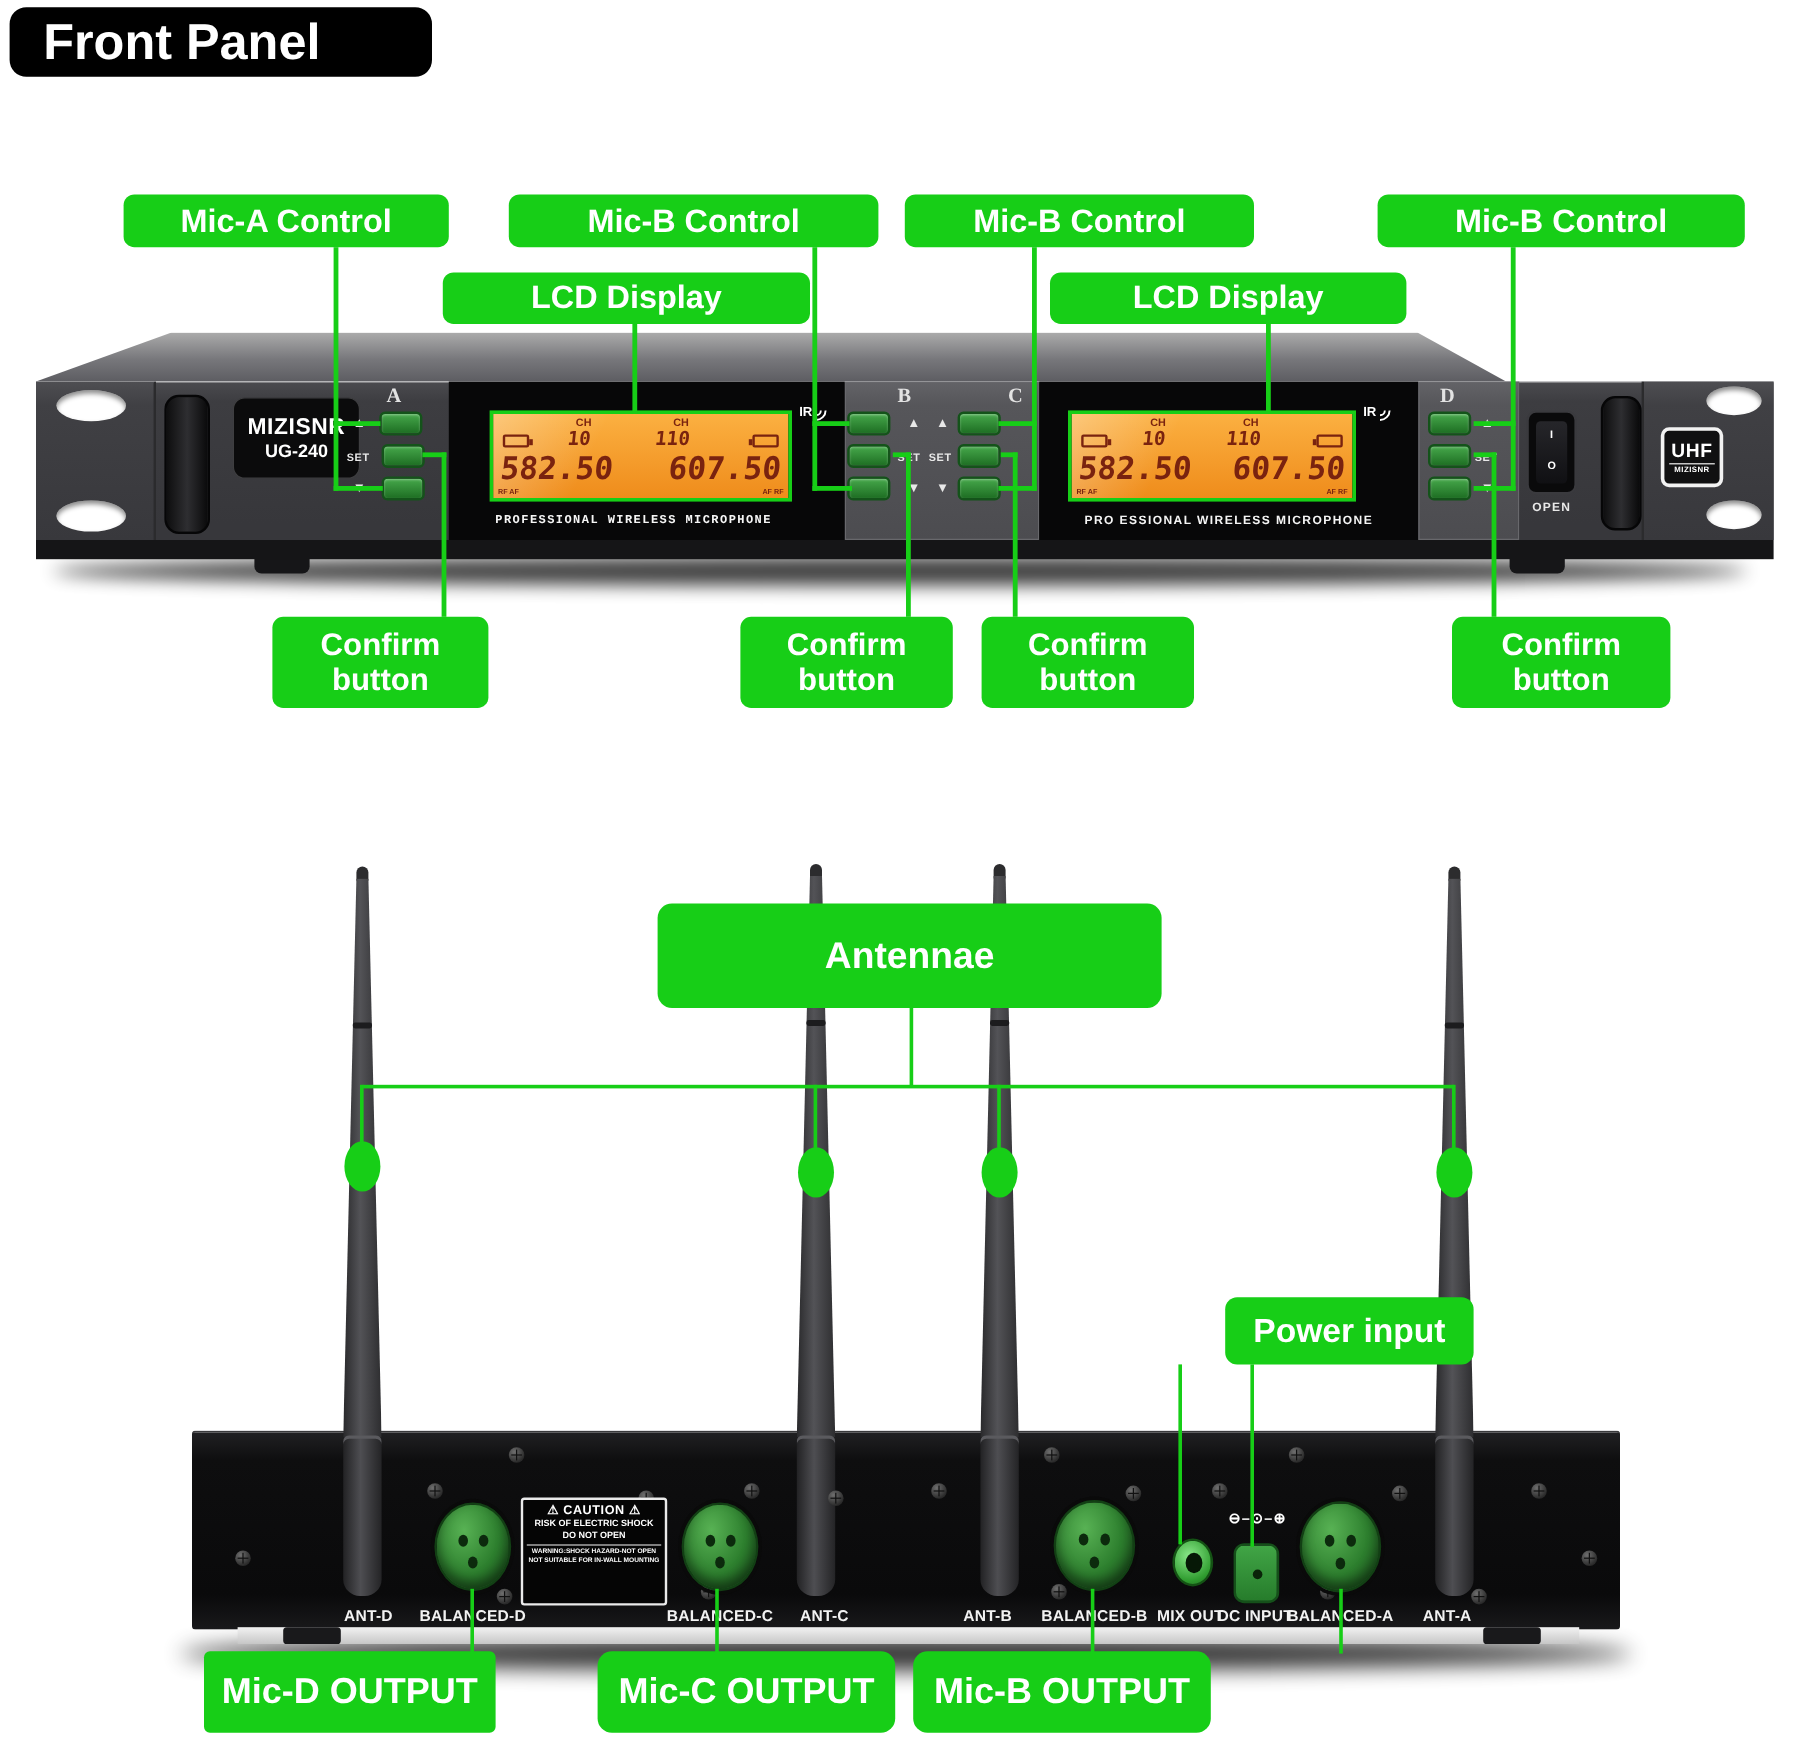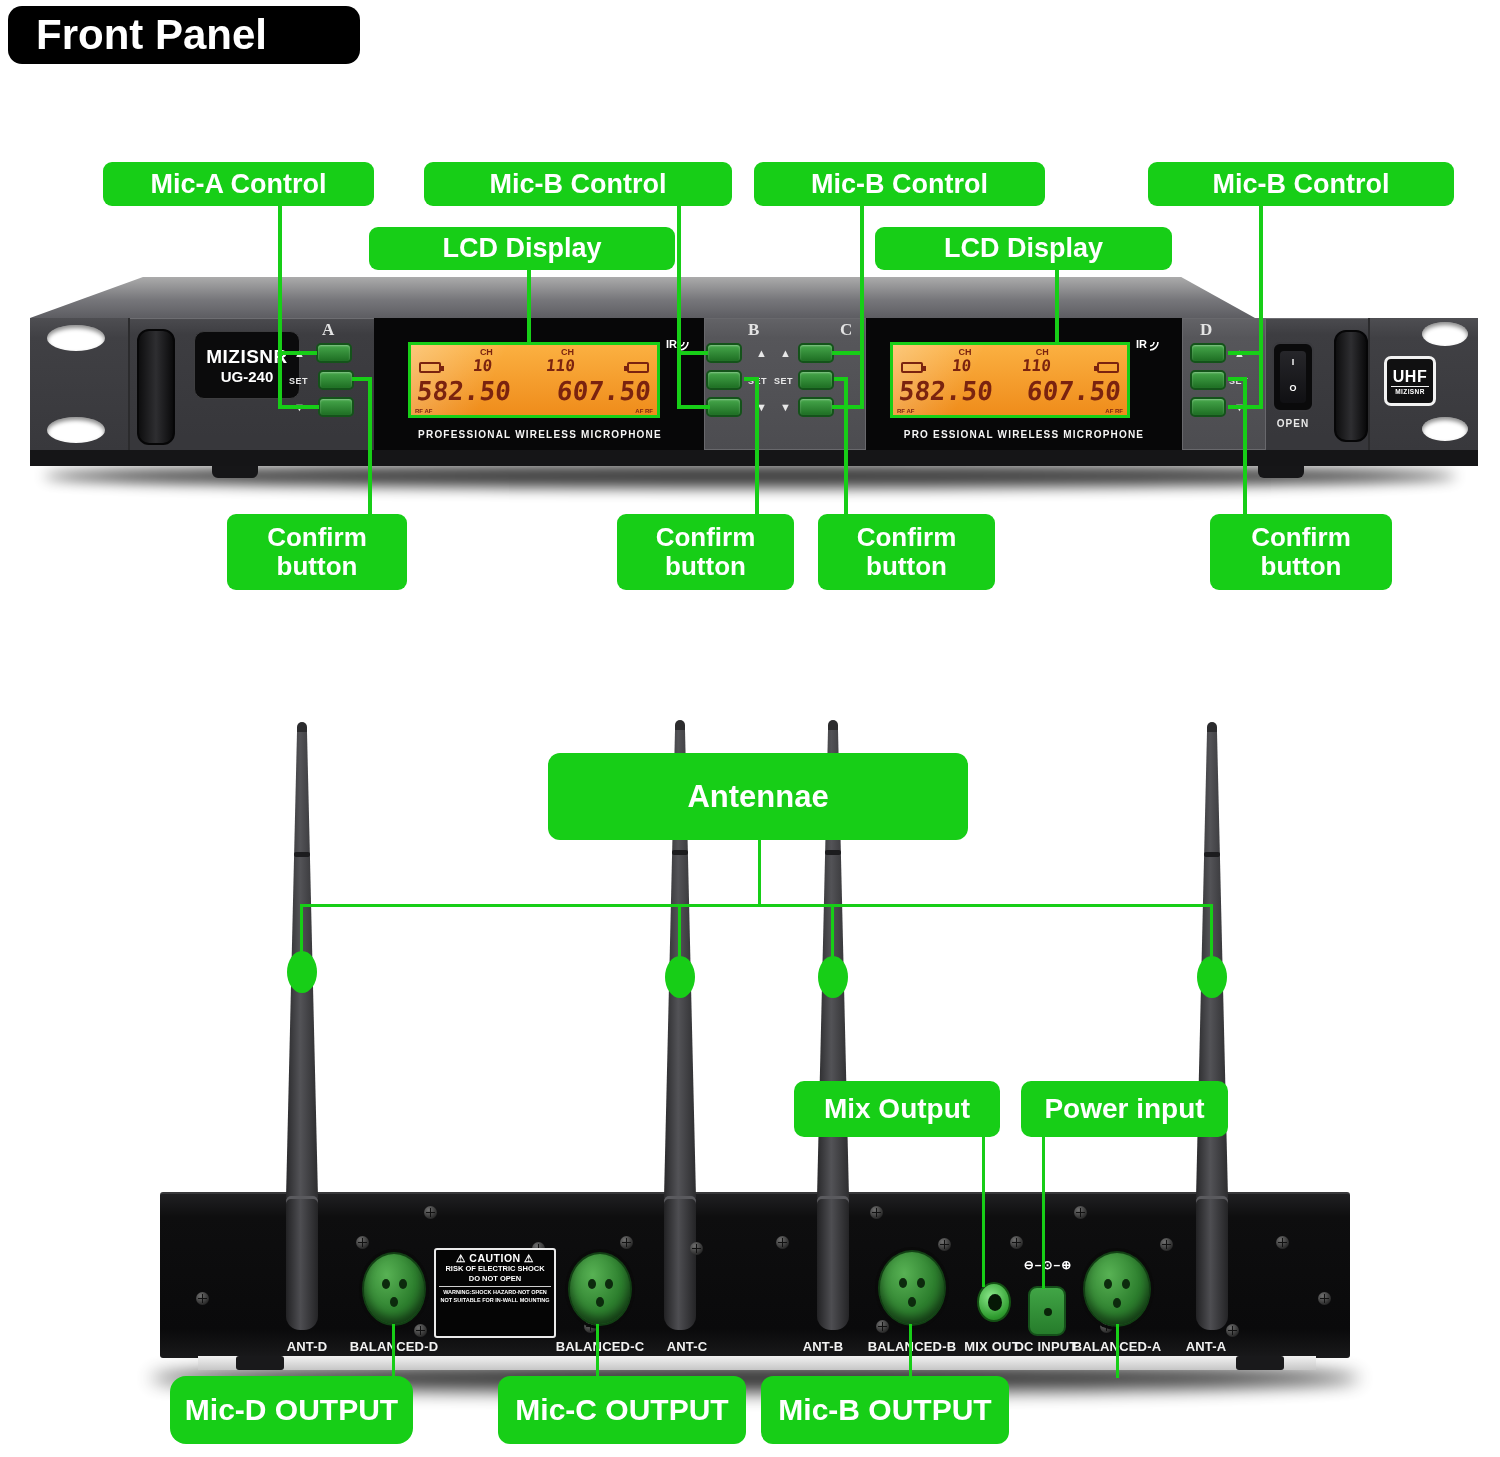--- a/index.html
+++ b/index.html
@@ -236,21 +236,21 @@
     <span class="corner" style="left:4px;">RF AF</span>
     <span class="corner" style="right:4px;">AF RF</span>
   </div>
   <div class="ir" style="left:666px;top:338px;">
     <span>IR</span>
     <svg width="14" height="14" viewBox="0 0 14 14">
       <path d="M3 12 A8 8 0 0 0 11 4" stroke="#fff" stroke-width="1.6" fill="none"></path>
       <path d="M3 8 A4 4 0 0 0 7 4" stroke="#fff" stroke-width="1.6" fill="none"></path>
     </svg>
   </div>
-  <div class="tagline" style="left:380px;width:320px;top:429px;">PROFESSIONAL WIRELESS MICROPHONE</div>
+  <div class="tagline" style="left:368px;width:320px;top:429px;font-family:Liberation Mono, monospace;">PROFESSIONAL WIRELESS MICROPHONE</div>
 
   <div class="panel" style="left:704px;width:162px;"></div>
   <span class="ch-letter" style="left:748px;top:320px;">B</span>
   <span class="ch-letter" style="left:840px;top:320px;">C</span>
   <div class="gbtn" style="left:706px;top:343px;"></div>
   <div class="gbtn" style="left:706px;top:370px;"></div>
   <div class="gbtn" style="left:706px;top:397px;"></div>
   <span class="tinylab arrow" style="left:756px;top:347px;">▲</span>
   <span class="tinylab arrow" style="left:780px;top:347px;">▲</span>
   <span class="tinylab setlab" style="left:748px;top:376px;">SET</span>
@@ -335,23 +335,20 @@
   <div class="hline" style="left:302px;top:904px;width:910px;height:3px;"></div>
   <div class="vline" style="left:300px;top:904px;height:54px;width:3px;"></div>
   <div class="vline" style="left:678px;top:904px;height:58px;width:3px;"></div>
   <div class="vline" style="left:831px;top:904px;height:58px;width:3px;"></div>
   <div class="vline" style="left:1210px;top:904px;height:58px;width:3px;"></div>
   <div class="gdot" style="left:287px;top:951px;"></div>
   <div class="gdot" style="left:665px;top:956px;"></div>
   <div class="gdot" style="left:818px;top:956px;"></div>
   <div class="gdot" style="left:1197px;top:956px;"></div>
 
-  <div class="glabel" style="left:794px;top:1081px;width:206px;height:56px;font-size:28px;border-radius:10px;">
-      <span>Mix Output</span>
-    </div>
   <div class="glabel" style="left:1021px;top:1081px;width:207px;height:56px;font-size:28px;border-radius:10px;">
       <span>Power input</span>
     </div>
   <div class="vline" style="left:982px;top:1137px;height:150px;width:3px;"></div>
   <div class="vline" style="left:1042px;top:1137px;height:152px;width:3px;"></div>
 
   <div class="rear-shadow"></div>
   <div class="chassis"></div>
   <div class="rear-base"></div>
   <div class="rear-foot" style="left:236px;"></div>
@@ -428,21 +425,21 @@
   <div class="portlab" style="left:952px;width:80px;">MIX OUT</div>
   <div class="portlab" style="left:1004px;width:84px;">DC INPUT</div>
   <div class="portlab" style="left:1060px;width:114px;">BALANCED-A</div>
   <div class="portlab" style="left:1171px;width:70px;">ANT-A</div>
 
   <div class="vline" style="left:392px;top:1324px;height:54px;width:3px;"></div>
   <div class="vline" style="left:596px;top:1324px;height:54px;width:3px;"></div>
   <div class="vline" style="left:909px;top:1324px;height:54px;width:3px;"></div>
   <div class="vline" style="left:1116px;top:1324px;height:54px;width:3px;"></div>
 
-  <div class="glabel" style="left:170px;top:1376px;width:243px;height:68px;font-size:30px;border-radius:16px;">
+  <div class="glabel" style="left:170px;top:1376px;width:243px;height:68px;font-size:30px;border-radius:5px;">
       <span>Mic-D OUTPUT</span>
     </div>
   <div class="glabel" style="left:761px;top:1376px;width:248px;height:68px;font-size:30px;border-radius:12px;">
       <span>Mic-B OUTPUT</span>
     </div>
   <div class="glabel" style="left:498px;top:1376px;width:248px;height:68px;font-size:30px;border-radius:12px;">
       <span>Mic-C OUTPUT</span>
     </div>
 
 </div>

